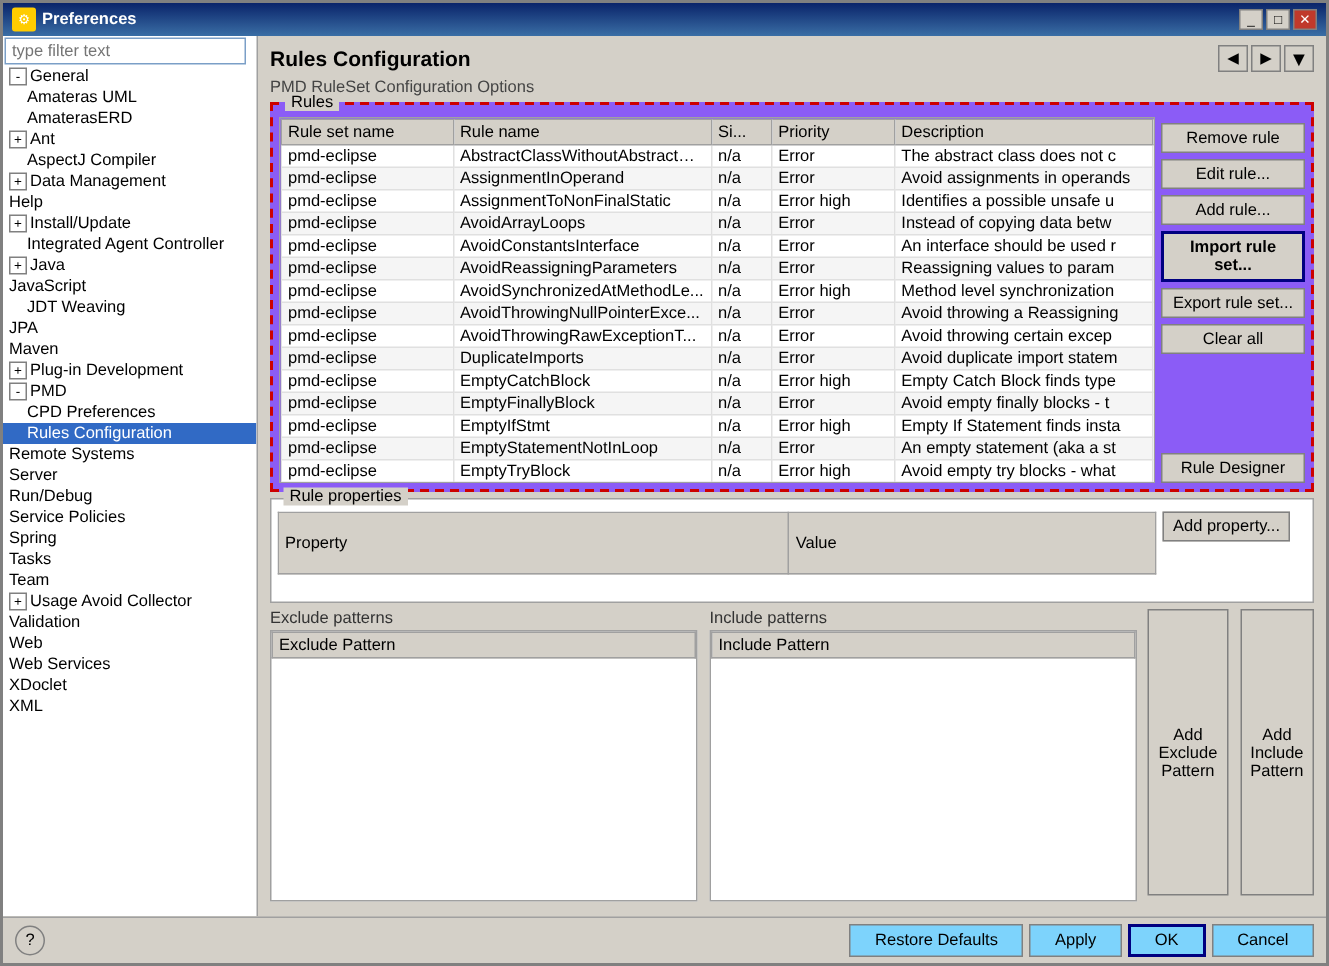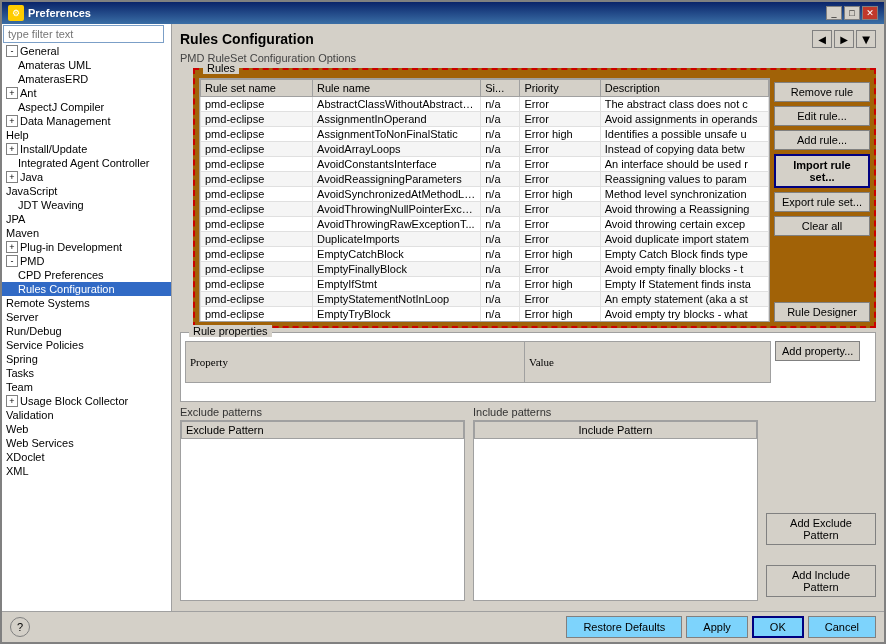--- a/index.html
+++ b/index.html
@@ -164,28 +164,27 @@
       justify-content: center;
     }
     .subtitle {
       font-size: 11px;
       color: #444;
       margin-bottom: 4px;
     }
     
     .rules-section {
       border: 2px dashed #cc0000;
-      background: #a16207;
+      background: #8b5cf6;
       display: flex;
       flex-direction: column;
       flex-shrink: 0;
       height: 260px;
       position: relative;
       margin-bottom: 4px;
-      margin-left: 13px;
     }
     .rules-label {
       position: absolute;
       top: -8px;
       left: 8px;
       background: #d4d0c8;
       padding: 0 4px;
       font-size: 11px;
     }
     .rules-inner {
@@ -349,21 +348,21 @@
         <div class="tree-item tree-indent selected">Rules Configuration</div>
         <div class="tree-item">Remote Systems</div>
         <div class="tree-item">Server</div>
         <div class="tree-item">Run/Debug</div>
         <div class="tree-item">Service Policies</div>
         <div class="tree-item">Spring</div>
         <div class="tree-item">Tasks</div>
         <div class="tree-item">Team</div>
         <div class="tree-item parent">
           <span class="tree-expand">+</span>
-          <span>Usage Block Collector</span>
+          <span>Usage Avoid Collector</span>
         </div>
         <div class="tree-item">Validation</div>
         <div class="tree-item">Web</div>
         <div class="tree-item">Web Services</div>
         <div class="tree-item">XDoclet</div>
         <div class="tree-item">XML</div>
       </div>
     </div>
 
     <div class="main-content">
@@ -509,21 +508,21 @@
             <button class="side-btn">Clear all</button>
             <div style="flex:1"></div>
             <button class="side-btn">Rule Designer</button>
           </div>
         </div>
       </div>
 
       <div style="position:relative; border:1px solid #a0a0a0; background:white; height:70px; margin-bottom:4px; flex-shrink:0;">
         <span style="position:absolute;top:-8px;left:8px;background:#d4d0c8;padding:0 4px;font-size:11px;">Rule properties</span>
         <div style="display:flex;height:100%;">
-          <div style="flex:1;overflow-y:auto;margin:8px 4px 4px 4px;font-family:Liberation Serif, serif;">
+          <div style="flex:1;overflow-y:auto;margin:8px 4px 4px 4px;">
             <table style="width:100%;border-collapse:collapse;font-size:11px;">
               <thead>
                 <tr>
                   <th style="background:#d4d0c8;border:1px solid #a0a0a0;padding:2px 4px;text-align:left;font-weight:normal;">Property</th>
                   <th style="background:#d4d0c8;border:1px solid #a0a0a0;padding:14px 4px;text-align:left;font-weight:normal;">Value</th>
                 </tr>
               </thead>
               <tbody></tbody>
             </table>
           </div>
@@ -546,28 +545,28 @@
               <tbody></tbody>
             </table>
           </div>
         </div>
         <div style="flex:1;display:flex;flex-direction:column;">
           <div style="font-size:11px;margin-bottom:2px;color:#333;">Include patterns</div>
           <div style="flex:1;border:1px solid #a0a0a0;background:white;">
             <table style="width:100%;border-collapse:collapse;font-size:11px;">
               <thead>
                 <tr>
-                  <th style="background:#d4d0c8;border:1px solid #a0a0a0;padding:2px 4px;text-align:center;font-weight:normal;">Include Pattern</th>
+                  <th style="background:#d4d0c8;border:1px solid #a0a0a0;padding:2px 4px;text-align:left;font-weight:normal;">Include Pattern</th>
                 </tr>
               </thead>
               <tbody></tbody>
             </table>
           </div>
         </div>
-        <div style="width:110px;display:flex;flex-direction:column;gap:20px;justify-content:flex-end;padding-bottom:4px;">
+        <div style="width:110px;display:flex;flex-direction:row;gap:8px;justify-content:flex-end;padding-bottom:4px;">
           <button class="side-btn">Add Exclude Pattern</button>
           <button class="side-btn">Add Include Pattern</button>
         </div>
       </div>
     </div>
   </div>
 
   <div class="bottom-bar">
     <button class="help-btn">?</button>
     <div class="bottom-right">

